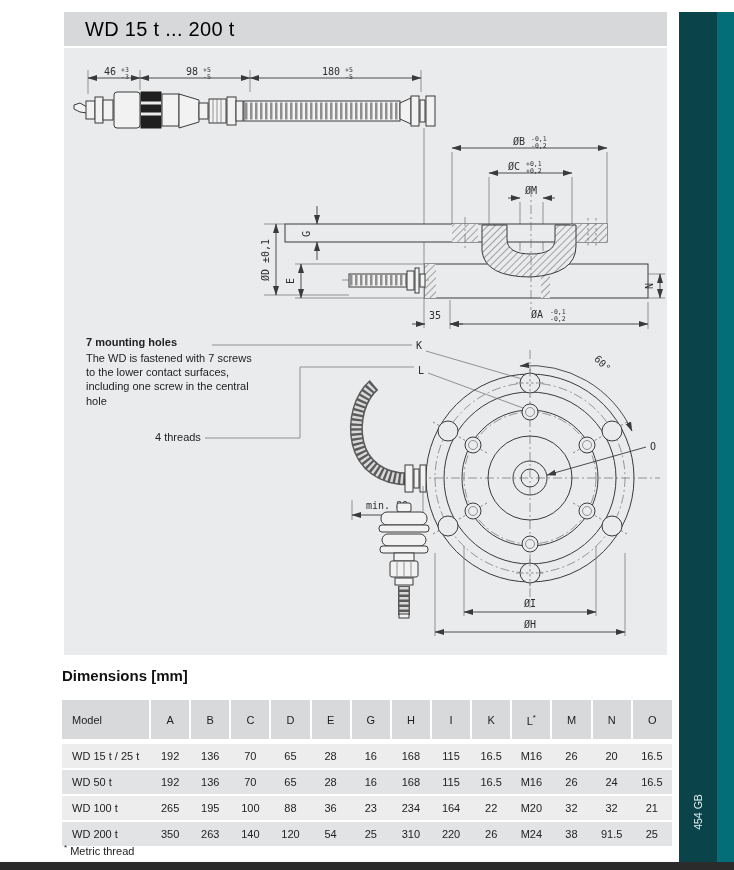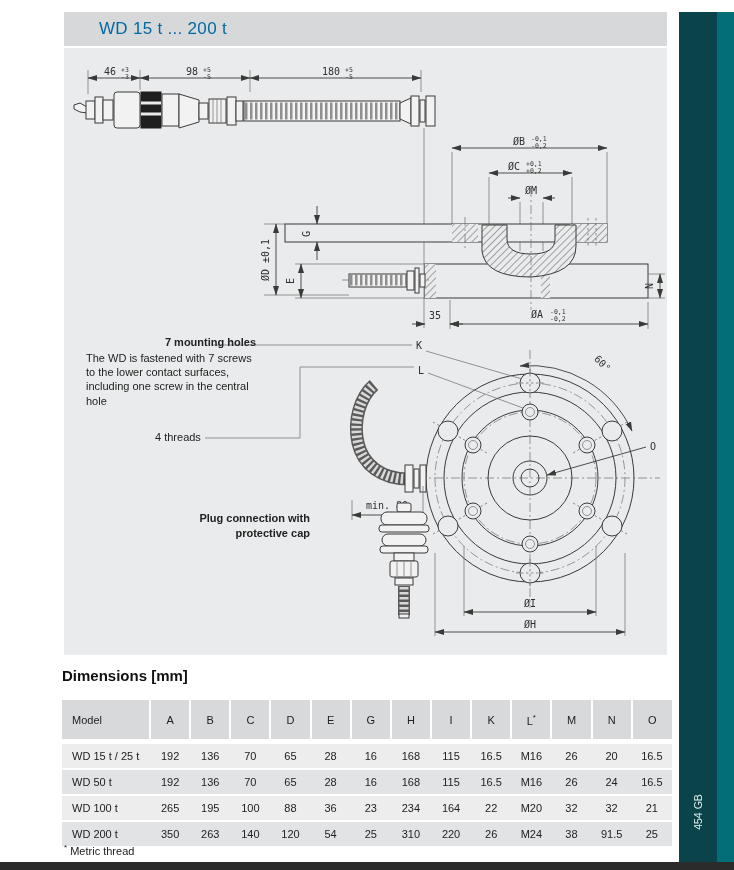--- a/index.html
+++ b/index.html
@@ -1,24 +1,24 @@
 <!DOCTYPE html>
 <html><head>
 <meta charset="utf-8">
 <style>
   html,body{margin:0;padding:0;background:#fff;}
   .page{position:relative;width:734px;height:870px;background:#ffffff;overflow:hidden;
         font-family:"Liberation Sans",sans-serif;}
   .titleband{position:absolute;left:64px;top:12px;width:603px;height:34px;background:#d7d8da;
              display:flex;align-items:center;}
-  .titleband .t{margin-left:35px;font-size:17px;color:#0369a1;letter-spacing:.3px;}
+  .titleband .t{margin-left:21px;font-size:20px;color:#000000;letter-spacing:.3px;}
   .draw{position:absolute;left:64px;top:48px;width:603px;height:607px;background:#eaebec;}
   .draw svg{position:absolute;left:0;top:0;}
   .ann{position:absolute;color:#222;font-size:11px;line-height:14.2px;}
-  .ann.b{font-weight:bold;text-align:right;}
+  .ann.b{font-weight:bold;}
   .tealdark{position:absolute;left:679px;top:12px;width:38px;height:858px;background:#0a434a;}
   .teallight{position:absolute;left:717px;top:12px;width:17px;height:858px;background:#046e78;}
   .sidecode{position:absolute;left:679px;top:768px;width:38px;height:88px;
             display:flex;align-items:center;justify-content:center;}
   .sidecode span{transform:rotate(-90deg);color:#e6edee;font-size:10.5px;white-space:nowrap;}
   .secheading{position:absolute;left:62px;top:667px;font-size:15px;font-weight:bold;color:#111;}
   table.dimtab{position:absolute;left:62px;top:700px;width:610px;border-collapse:collapse;
                table-layout:fixed;font-size:11px;color:#222;}
   table.dimtab th{background:#d8d9db;height:37px;font-weight:normal;border-left:2px solid #fff;
                   border-bottom:5px solid #fff;text-align:center;}
@@ -238,21 +238,20 @@
         <rect class="s" x="331" y="530" width="18" height="7"></rect>
         <line x1="340" y1="538" x2="340" y2="567" stroke="#5a5a5a" stroke-width="12"></line>
         <line x1="340" y1="539" x2="340" y2="566" stroke="#d8d8d8" stroke-width="9" stroke-dasharray="2.5 2.5"></line>
         <rect class="s" x="335" y="566" width="10" height="4"></rect>
       </g>
     </svg>
 
     <div class="ann b" style="left:22px;top:287px;width:170px;">7 mounting holes</div>
     <div class="ann" style="left:22px;top:303px;width:172px;">The WD is fastened with 7 screws to the lower contact surfaces, including one screw in the central hole</div>
     <div class="ann" style="left:91px;top:382px;">4 threads</div>
-    <div class="ann b" style="left:96px;top:463px;width:150px;line-height:15px;">Plug connection with protective cap</div>
   </div>
 
   <div class="secheading">Dimensions [mm]</div>
 
   <table class="dimtab">
     <colgroup>
       <col style="width:88px">
       <col>
         <col>
         <col>

